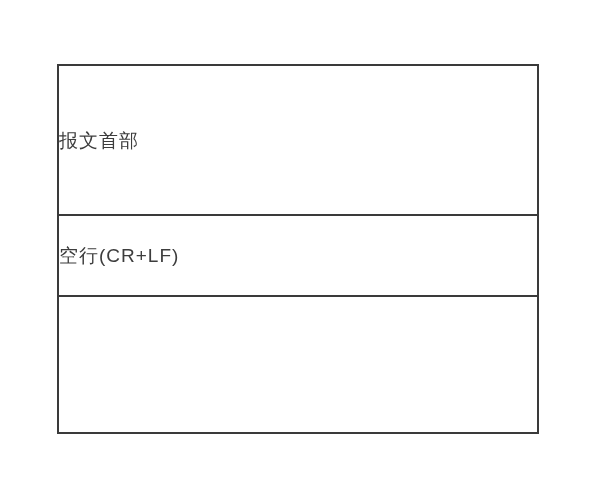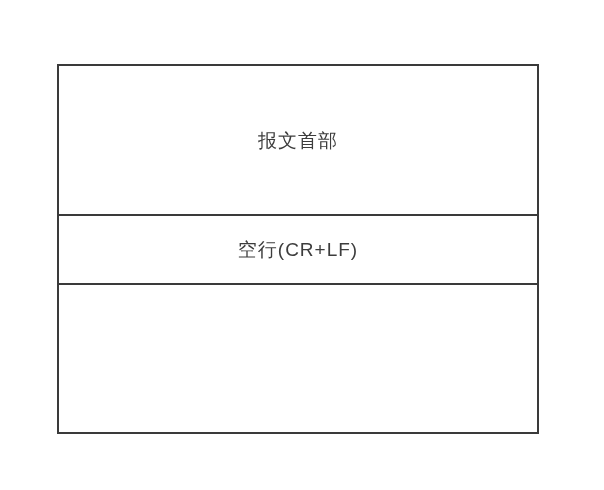--- a/index.html
+++ b/index.html
@@ -22,30 +22,30 @@
     height: 370px;
     box-sizing: border-box;
     border: 2px solid #3a3a3a;
     background: #ffffff;
     display: flex;
     flex-direction: column;
   }
   .diagram-row {
     display: flex;
     align-items: center;
-    justify-content: center;
+    justify-content: flex-start;
     box-sizing: border-box;
     background: #ffffff;
   }
   .row-header {
     height: 150px;
     border-bottom: 2px solid #3a3a3a;
   }
   .row-empty-line {
-    height: 69px;
+    height: 81px;
     border-bottom: 2px solid #3a3a3a;
   }
   .row-body {
     flex: 1;
   }
   .row-label {
     font-size: 19px;
     color: #3d3d3d;
     letter-spacing: 1px;
     line-height: 1;

